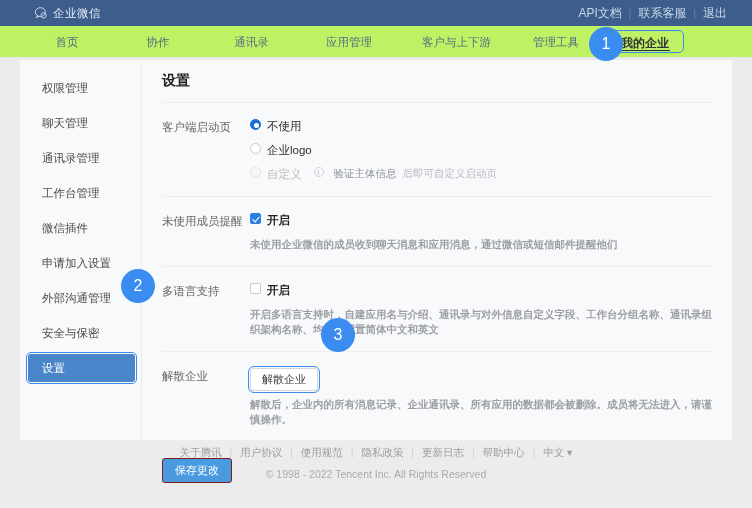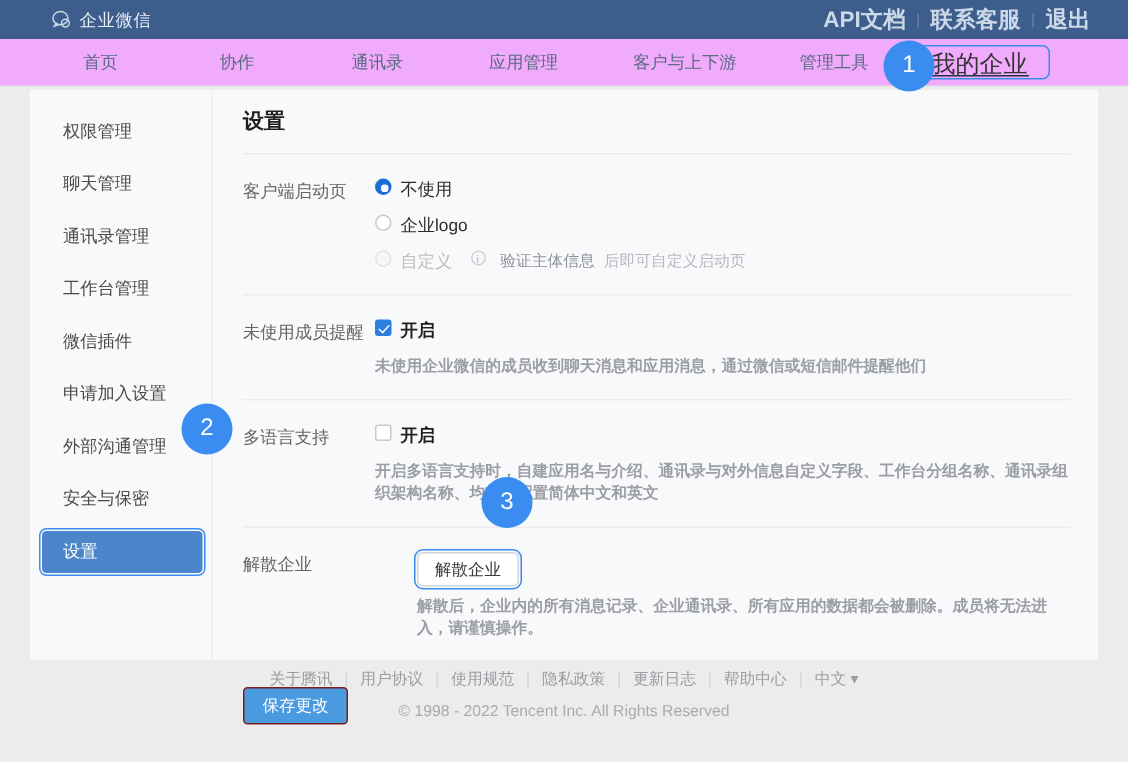--- a/index.html
+++ b/index.html
@@ -19,42 +19,42 @@
     position: absolute; left:0; top:0; width:752px; height:26px;
     background: #3d5e8c;
     display:flex; align-items:center;
     padding: 0 18px;
   }
   .brand { display:flex; align-items:flex-start; gap:5px; margin-left:16px; }
   .brand-logo { width:14px; height:14px; position:relative; }
   .brand-name { color:#e8eef6; font-size:11.5px; letter-spacing:.5px; }
   .topbar-right { margin-left:auto; display:flex; align-items:center; gap:0; }
   .topbar-right a {
-    color:#cbd8e8; font-size:15px; text-decoration:none; padding:0 7px;font-weight:bold;
+    color:#cbd8e8; font-size:12px; text-decoration:none; padding:0 7px;
   }
   .topbar-sep { color:#6c87ad; font-size:10px; }
 
   
   .navbar {
     position:absolute; left:0; top:26px; width:752px; height:32px;
-    background:#f0abfc;
+    background:#bef264;
     display:flex; 
     border-bottom:1px solid #e6e6e6;
   }
   .nav-items { display:flex; align-items:center; width:100%; padding-left:22px; }
   .nav-item {
     font-size:11.5px; color:#5a6b82; text-decoration:none;
     padding: 0 6px; height:32px; line-height:32px; white-space:nowrap;
   }
   .nav-pill {
     position:relative; margin-left:8px;
     border:1.4px solid #3a8cf0; border-radius:5px;
     padding:2px 14px; height:23px; display:flex; align-items:flex-end; justify-content:center;
   }
-  .nav-pill .lbl { font-size:16px; color:#333; line-height:13px; }
+  .nav-pill .lbl { font-size:12px; color:#333; line-height:13px;font-weight:bold; }
   .nav-pill .underline {
     position:absolute; left:13px; right:13px; bottom:1px; height:1.5px; background:#24324a;
   }
 
   .subbar {
     position:absolute; left:0; top:58px; width:752px; height:10px;
     background:#ececec;
   }
 
   
@@ -82,21 +82,21 @@
   .content { flex:1; padding: 12px 18px 0 20px; min-width:0; }
   .content-title {
     font-size:14px; color:#1f1f1f; font-weight:bold; padding-bottom:12px;
     border-bottom:1px solid #ebedf0;
   }
 
   .row {
     display:flex; padding: 16px 0 14px 0;
     border-bottom:1px solid #ebedf0;
   }
-  .row:last-of-type { border-bottom:1px solid #ebedf0;gap:28px; }
+  .row:last-of-type { border-bottom:1px solid #ebedf0; }
   .row-label {
     width:88px; flex:none; font-size:11.5px; color:#666; padding-top:1px;
   }
   .row-body { flex:1; min-width:0; }
 
   .opt { display:flex; gap:6px; margin-bottom:9px; }
   .opt:last-child { margin-bottom:0; }
   .opt-text { font-size:11.5px; color:#2b2b2b; }
   .opt.disabled .opt-text { color:#bdbdbd; }
 

